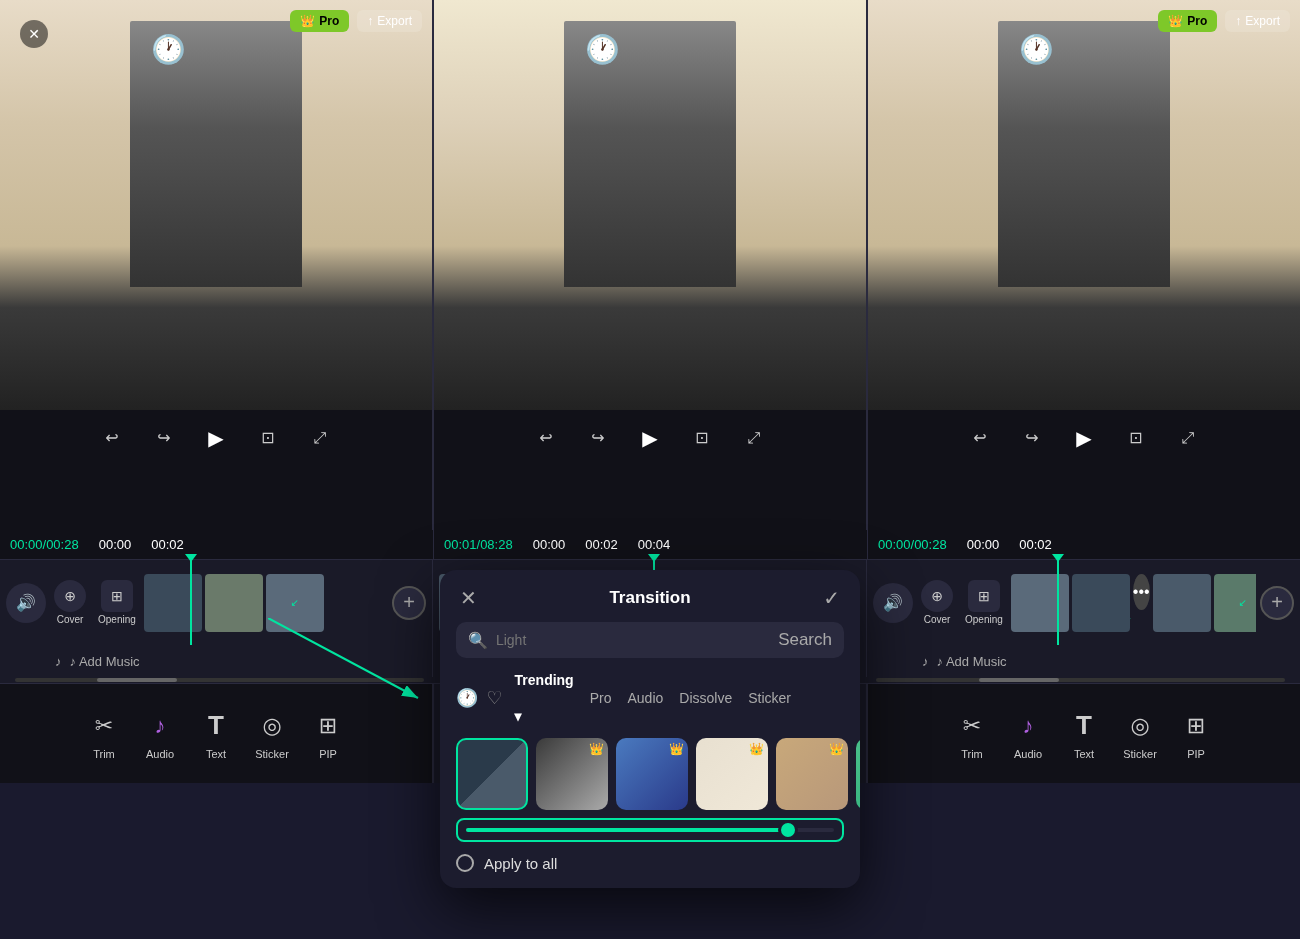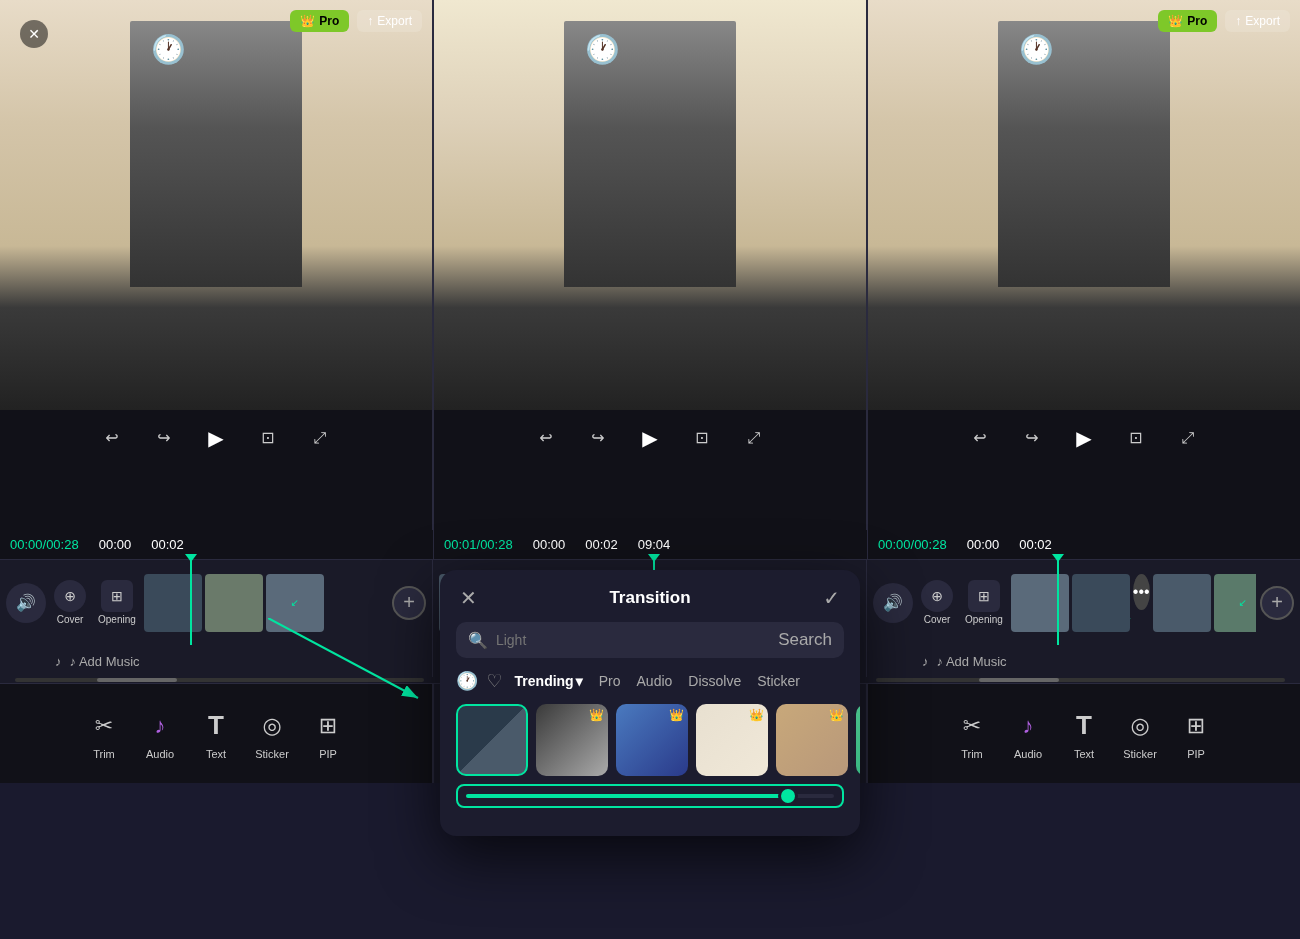--- a/index.html
+++ b/index.html
@@ -443,22 +443,23 @@
       font-size: 14px;
       cursor: pointer;
       padding: 2px 4px;
     }
     .filter-tag.active {
       color: #fff;
       font-weight: 600;
     }
     .filter-tag.dropdown {
       display: flex;
-      align-items: center;
-      gap: 2px;
+      align-items: flex-start;
+      gap: 20px;
+      flex-direction: column;
     }
 
     .transitions-row {
       display: flex;
       gap: 8px;
       padding: 0 16px 8px;
       overflow-x: auto;
     }
 
     .transition-thumb {
@@ -650,24 +651,24 @@
 
   <div style="display:flex; width:1300px;">
 
     <div class="timeline-header" style="width:433px; flex:none;">
       <span class="time-indicator cyan">00:00/00:28</span>
       <span class="time-indicator">00:00</span>
       <span class="time-indicator">00:02</span>
     </div>
 
     <div class="timeline-header" style="width:434px; flex:none; border-left:1px solid #2a2a3e;">
-      <span class="time-indicator cyan">00:01/00:28</span>
+      <span class="time-indicator cyan">00:01/08:28</span>
       <span class="time-indicator">00:00</span>
       <span class="time-indicator">00:02</span>
-      <span class="time-indicator">09:04</span>
+      <span class="time-indicator">00:04</span>
     </div>
 
     <div class="timeline-header" style="width:433px; flex:none; border-left:1px solid #2a2a3e;">
       <span class="time-indicator cyan">00:00/00:28</span>
       <span class="time-indicator">00:00</span>
       <span class="time-indicator">00:02</span>
     </div>
   </div>
 
   <div style="display:flex; width:1300px; height:85px;">
@@ -900,20 +901,24 @@
   <div class="slider-row">
     <div class="slider-border">
       <div class="slider-track">
         <div class="slider-fill">
           <div class="slider-thumb-dot"></div>
         </div>
       </div>
     </div>
   </div>
 
+  <div class="apply-row">
+    <div class="apply-radio"></div>
+    <span class="apply-label">Apply to all</span>
+  </div>
 </div>
 
 <div style="position:absolute; left:268px; top:618px; width:180px; height:100px; pointer-events:none; z-index:50;">
   <svg width="180" height="100">
     <defs>
       <marker id="arrowhead" markerWidth="8" markerHeight="6" refX="8" refY="3" orient="auto">
         <polygon points="0 0, 8 3, 0 6" fill="#00e5a0"></polygon>
       </marker>
     </defs>
     <line x1="0" y1="0" x2="150" y2="80" stroke="#00e5a0" stroke-width="2" marker-end="url(#arrowhead)"></line>

